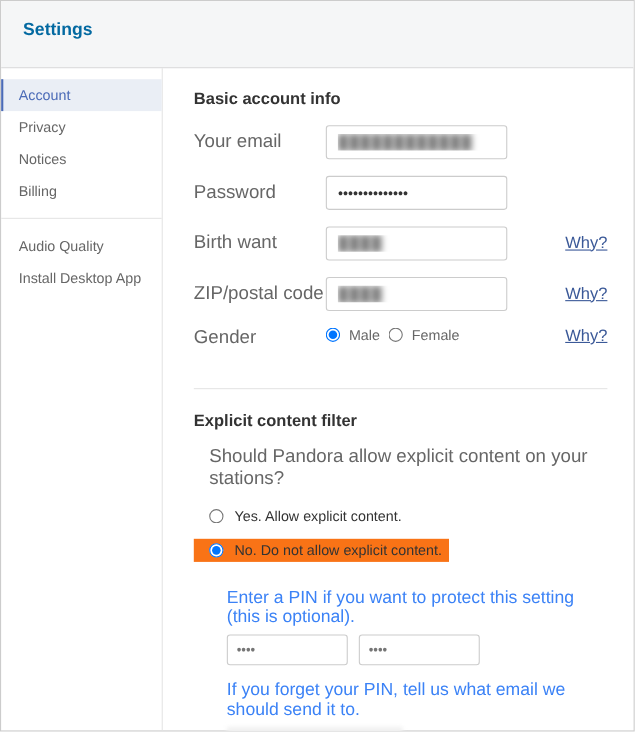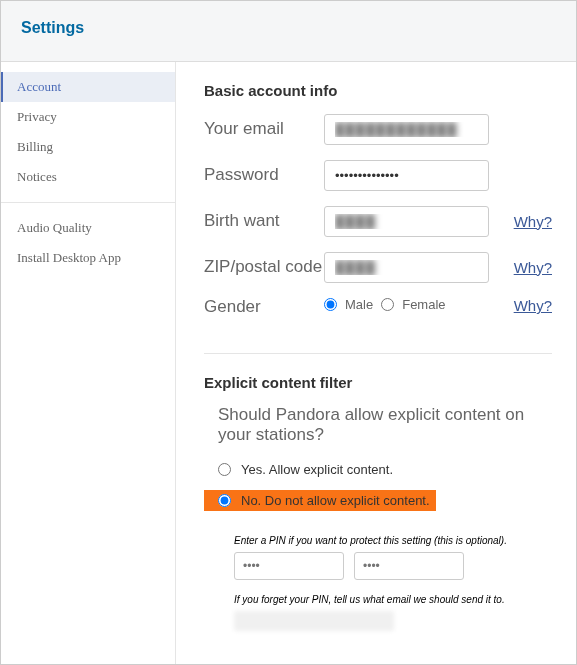--- a/index.html
+++ b/index.html
@@ -21,24 +21,23 @@
     .header h1 {
       font-size: 16px;
       font-weight: bold;
       color: #0369a1;
     }
     .layout {
       display: flex;
       height: calc(665px - 63px);
     }
     .sidebar {
-      width: 175px;
+      width: 147px;
       border-right: 1px solid #e5e5e5;
       padding-top: 10px;
-      font-family: Liberation Serif, serif;
     }
     .nav-group {
       border-bottom: 1px solid #e5e5e5;
       padding-bottom: 10px;
       margin-bottom: 10px;
     }
     .nav-group:last-child { border-bottom: none; }
     .nav-item {
       padding: 7px 16px;
       font-size: 13px;
@@ -138,24 +137,23 @@
     .filter-option.highlighted {
       background: #f97316;
       display: inline-flex;
       margin-left: 0;
     }
     .pin-section {
       padding-left: 30px;
       margin-top: 14px;
     }
     .pin-label {
-      font-size: 10px;
-      color: #000000;
+      font-size: 16px;
+      color: #3b82f6;
       margin-bottom: 6px;
-      font-style: italic;
     }
     .pin-inputs {
       display: flex;
       gap: 10px;
       margin-bottom: 14px;
     }
     .pin-input {
       border: 1px solid #ccc;
       border-radius: 3px;
       padding: 6px 8px;
@@ -179,22 +177,22 @@
 
 <div class="header">
   <h1>Settings</h1>
 </div>
 
 <div class="layout">
   <div class="sidebar">
     <div class="nav-group">
       <div class="nav-item active">Account</div>
       <div class="nav-item">Privacy</div>
+      <div class="nav-item">Notices</div>
       <div class="nav-item">Billing</div>
-      <div class="nav-item">Notices</div>
     </div>
     <div class="nav-group">
       <div class="nav-item">Audio Quality</div>
       <div class="nav-item">Install Desktop App</div>
     </div>
   </div>
 
   <div class="content">
     <div class="section-title">Basic account info</div>
 

